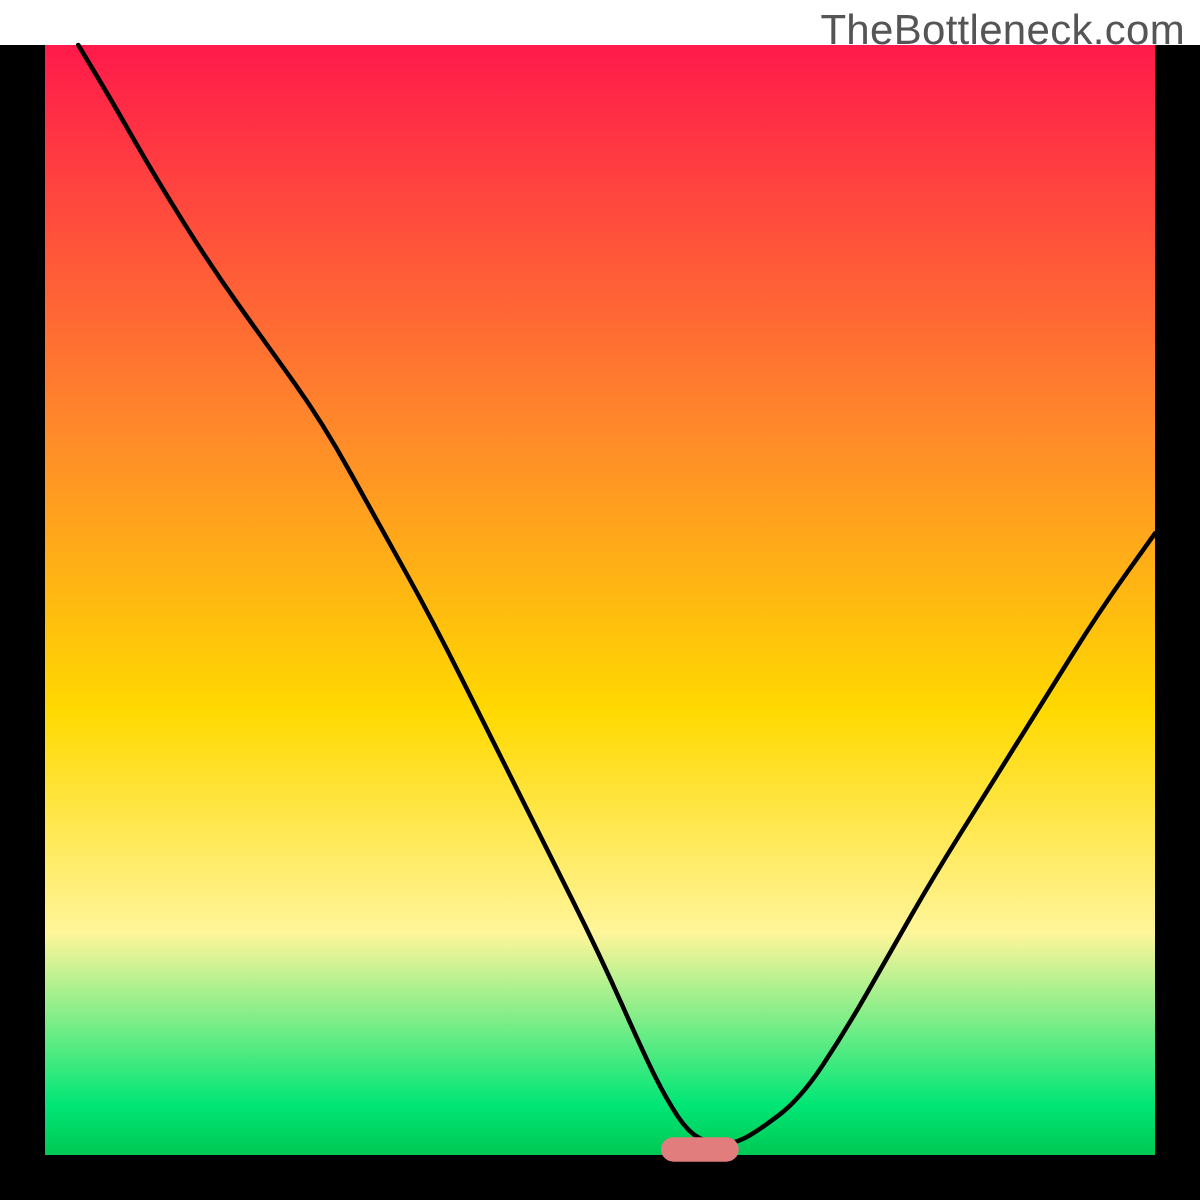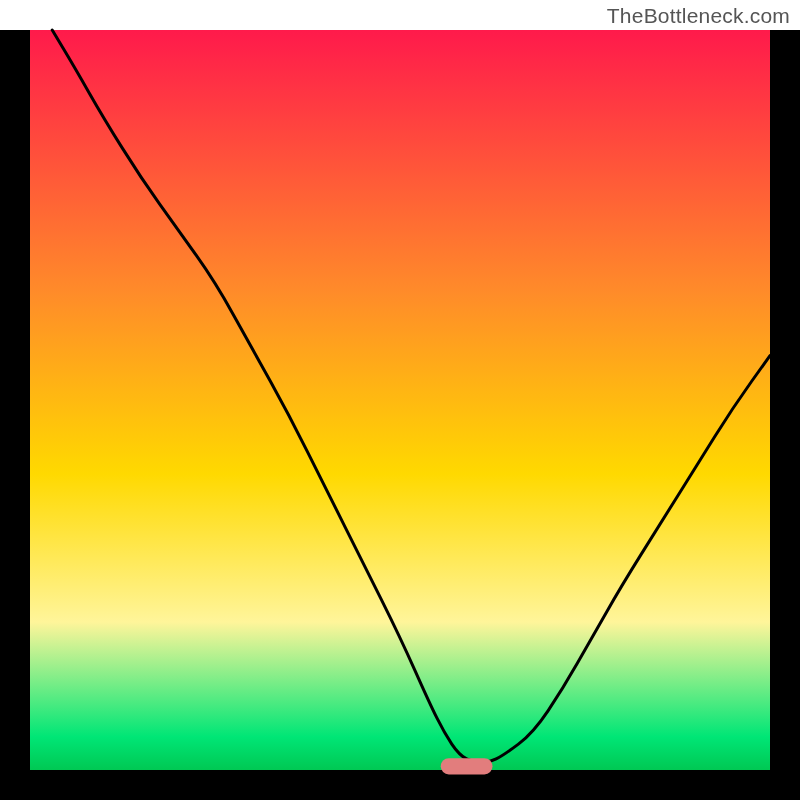--- a/index.html
+++ b/index.html
@@ -13,21 +13,21 @@
   }
   .canvas {
     position: relative;
     width: 800px;
     height: 800px;
   }
   .watermark {
     position: absolute;
     top: 4px;
     right: 10px;
-    font-size: 21px;
+    font-size: 28px;
     font-weight: 500;
     color: #555;
     letter-spacing: 0.2px;
   }
   svg {
     display: block;
   }
 </style>
 </head>
 <body>

